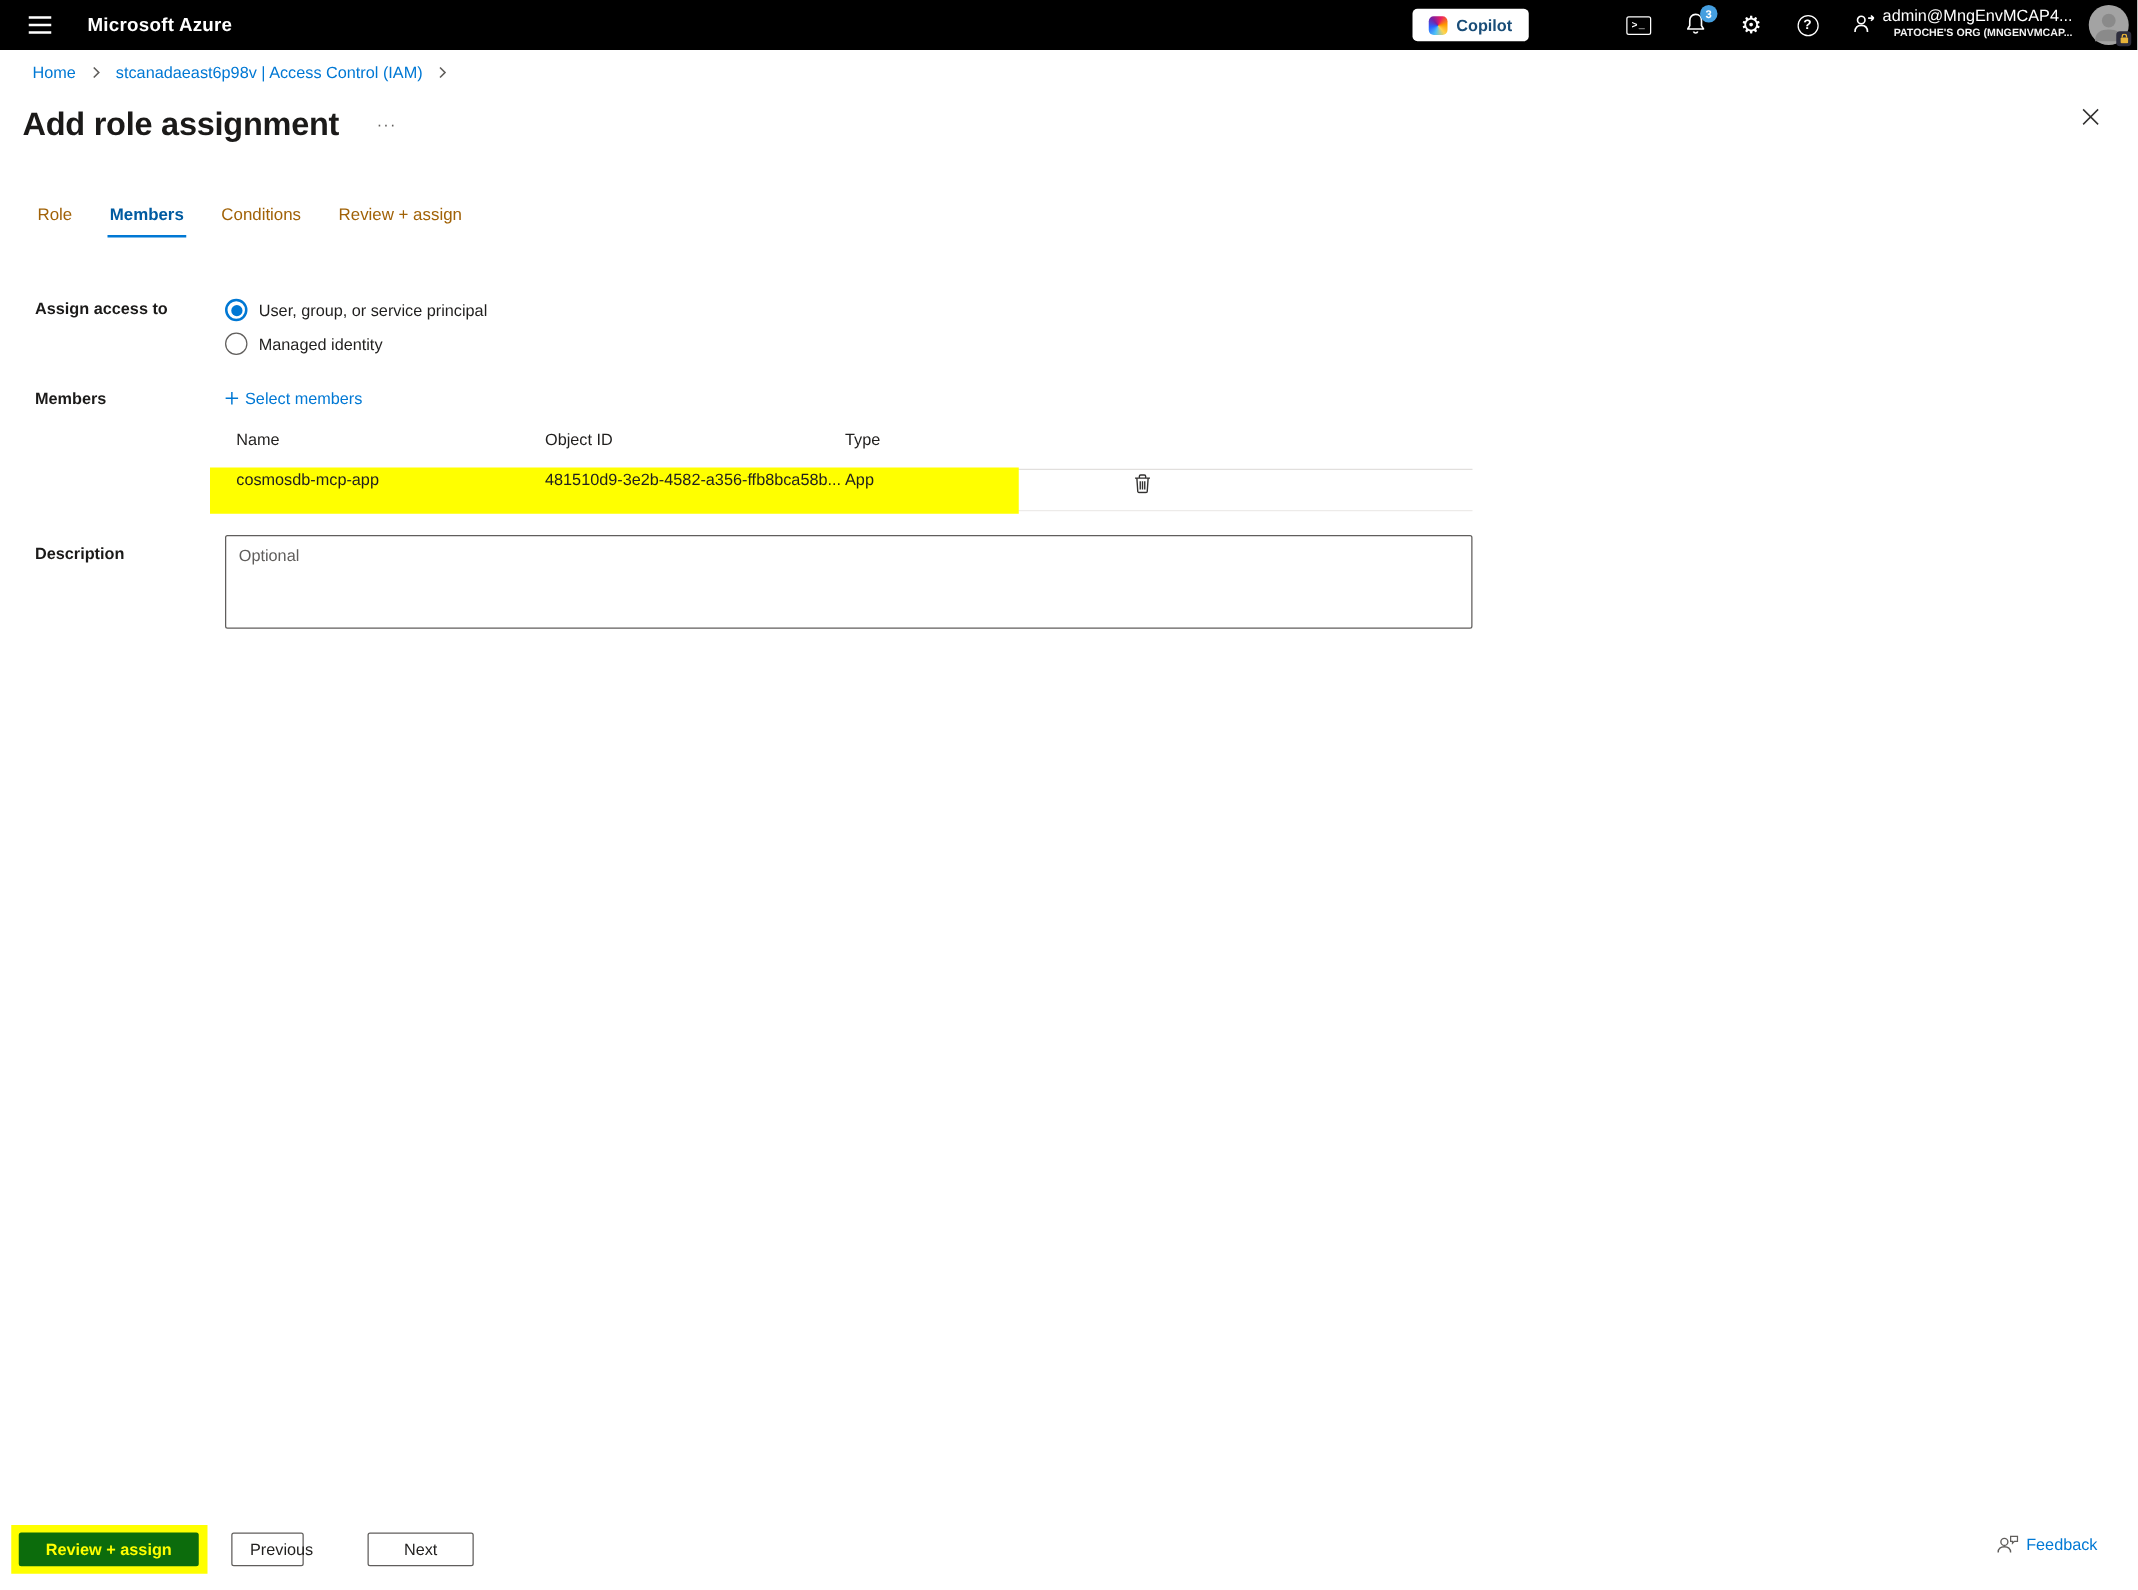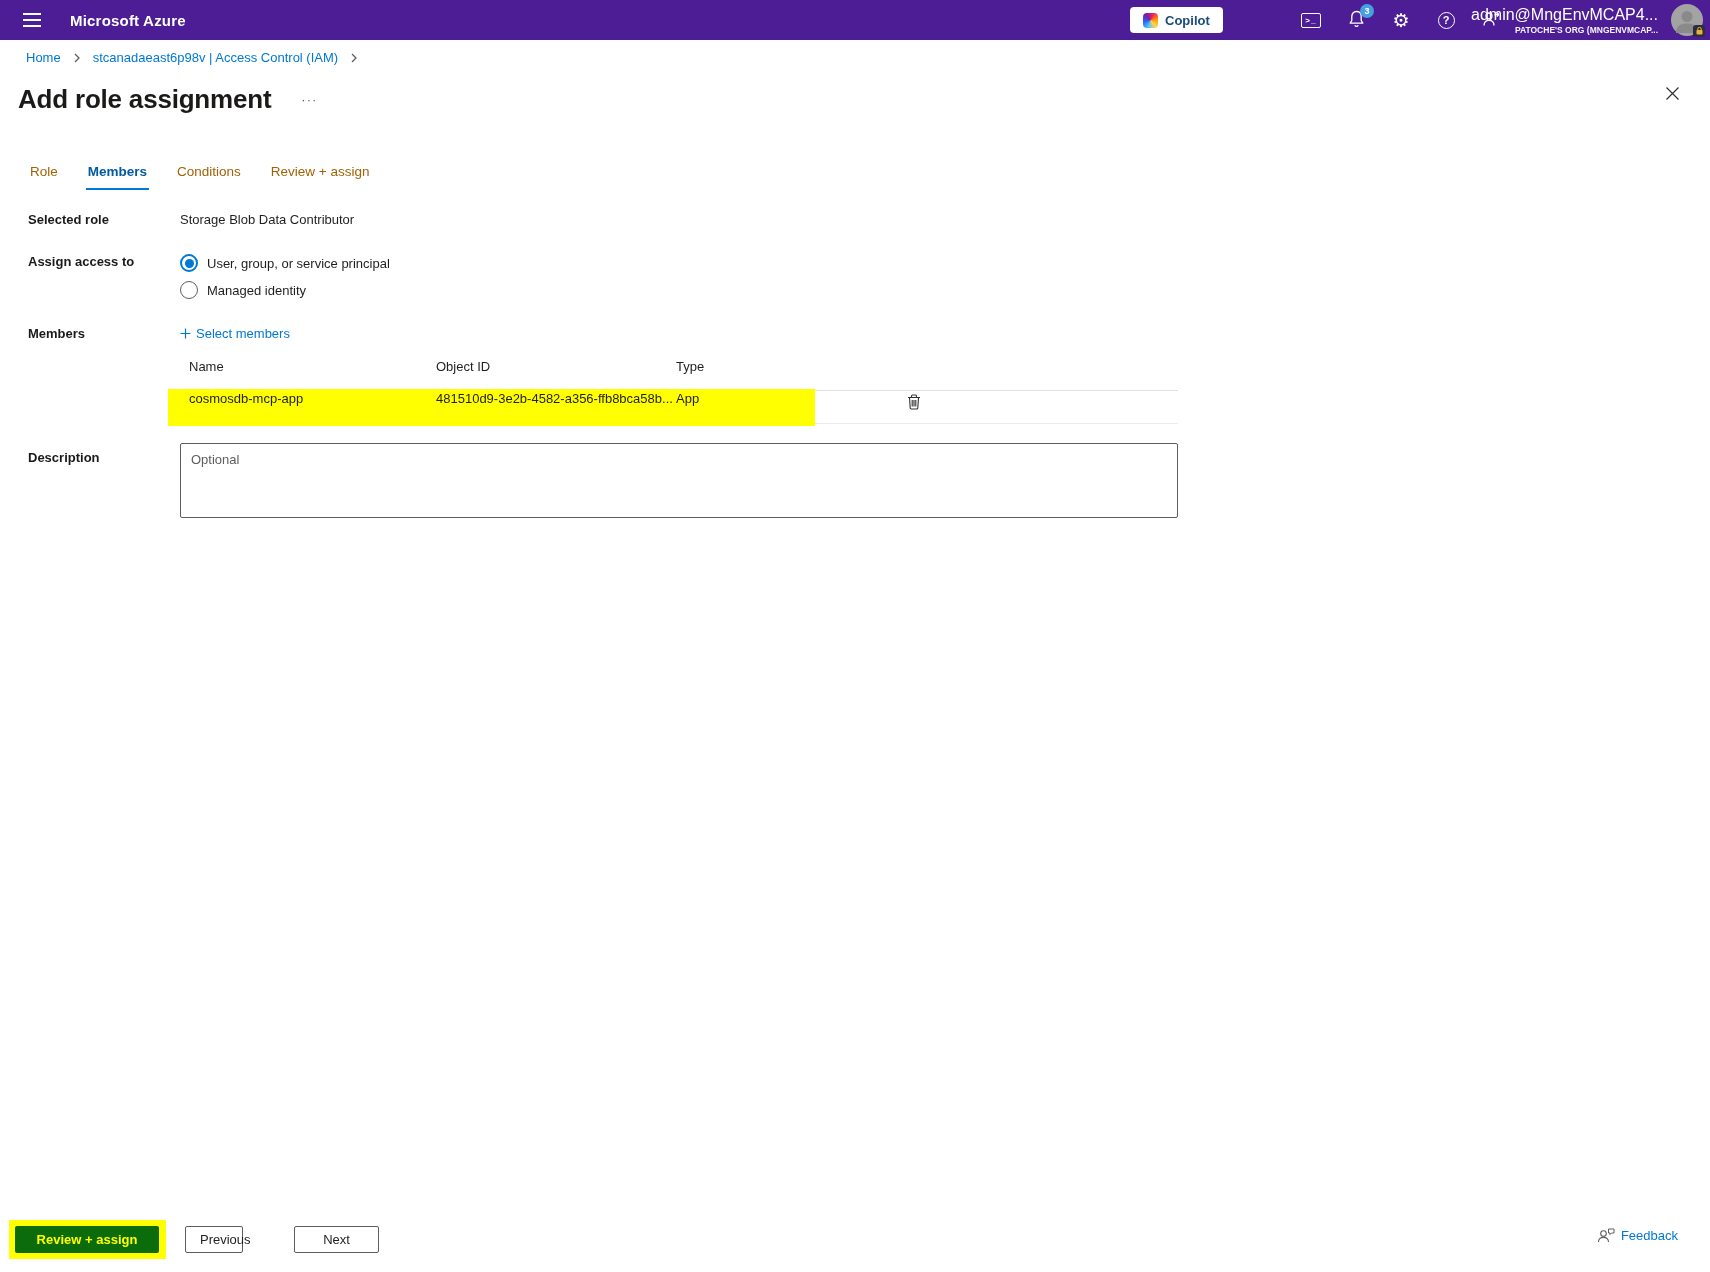--- a/index.html
+++ b/index.html
@@ -4,38 +4,38 @@
 <style>
   * { margin:0; padding:0; box-sizing:border-box; }
   html,body { width:1710px; height:1272px; }
   body {
     font-family:"Liberation Sans","DejaVu Sans",sans-serif;
     background:#ffffff; color:#201f1e; position:relative; overflow:hidden;
     font-size:13px;
   }
 
   
-  .topbar { position:absolute; top:0; left:0; width:100%; height:40px; background:#4c1d95; }
+  .topbar { position:absolute; top:0; left:0; width:100%; height:40px; background:#000000; }
   .hamburger { position:absolute; left:12px; top:0; width:40px; height:40px; display:flex; flex-direction:column; justify-content:center; align-items:center; gap:4px; cursor:pointer; }
   .hamburger i { display:block; width:18px; height:2px; background:#ffffff; }
   .brand { position:absolute; left:70px; top:0; height:40px; display:flex; align-items:center; color:#ffffff; font-weight:bold; font-size:15px; letter-spacing:.2px; }
   .searchbox { position:absolute; left:594px; top:7px; width:521px; height:26px; background:#c7e0f4; border:1px solid #9cc3e5; border-radius:2px; display:flex; align-items:center; padding:0 8px; gap:7px; }
   .searchbox svg { flex:0 0 auto; }
   .searchbox input { flex:1; background:transparent; border:none; outline:none; font-family:inherit; font-size:13px; color:#2b4b68; }
   .searchbox input::placeholder { color:#3c5a77; opacity:1; }
   .copilot-btn { position:absolute; left:1130px; top:7px; height:26px; background:#ffffff; border:none; border-radius:4px; display:flex; align-items:center; gap:7px; padding:0 13px; font-family:inherit; font-size:13px; font-weight:bold; color:#194d78; cursor:pointer; }
   .copilot-logo { width:15px; height:15px; border-radius:4px; background:conic-gradient(from 200deg,#4fc3f7,#2962ff,#7b1fa2,#e91e63,#ff9800,#ffd54f,#4fc3f7); }
   .topbar-icons { position:absolute; left:1300px; top:0; height:40px; display:flex; align-items:center; gap:23px; color:#ffffff; }
   .tb-icon { position:relative; width:22px; height:22px; display:flex; align-items:center; justify-content:center; cursor:pointer; color:#ffffff; }
   .shell-glyph { width:20px; height:15px; border:1.5px solid #fff; border-radius:2px; font-size:8px; font-weight:bold; display:flex; align-items:center; justify-content:center; letter-spacing:1px; font-family:"Liberation Mono","DejaVu Sans Mono",monospace; }
   .badge { position:absolute; top:-5px; right:-7px; min-width:14px; height:14px; border-radius:7px; background:#459fe0; color:#fff; font-size:9px; font-weight:bold; display:flex; align-items:center; justify-content:center; padding:0 3px; }
   .gear-glyph { font-size:19px; line-height:1; }
   .help-glyph { width:17px; height:17px; border:1.5px solid #fff; border-radius:50%; font-size:11px; font-weight:bold; display:flex; align-items:center; justify-content:center; }
   .account { position:absolute; right:52px; top:5px; text-align:right; color:#ffffff; cursor:pointer; line-height:1.25; }
-  .account .user { font-size:16px; }
+  .account .user { font-size:13px; }
   .account .org { font-size:8.5px; font-weight:bold; opacity:.95; }
   .avatar { position:absolute; right:7px; top:4px; width:32px; height:32px; border-radius:50%; background:#a3a3a3; overflow:visible; cursor:pointer; }
   .avatar .lock { position:absolute; right:-2px; bottom:-1px; width:12px; height:12px; border-radius:3px; background:#2d2d3d; display:flex; align-items:center; justify-content:center; }
 
   
   .breadcrumb { position:absolute; top:50px; left:26px; display:flex; align-items:center; gap:12px; font-size:13px; }
   .breadcrumb a { color:#0078d4; text-decoration:none; cursor:pointer; }
   .crumb-sep { display:flex; align-items:center; color:#605e5c; }
   .title-row { position:absolute; top:84px; left:18px; display:flex; align-items:center; gap:26px; }
   .page-title { font-size:26px; font-weight:bold; color:#1b1a19; letter-spacing:-.2px; }
@@ -180,24 +180,20 @@
 
 <div class="tabs">
   <button class="tab">Role</button>
   <button class="tab active">Members</button>
   <button class="tab">Conditions</button>
   <button class="tab">Review + assign</button>
 </div>
 
 <main class="content">
 
-  <div class="form-row">
-    <div class="form-label">Selected role</div>
-    <div class="form-value">Storage Blob Data Contributor</div>
-  </div>
 
   <div class="form-row top row-assign">
     <div class="form-label">Assign access to</div>
     <div class="radio-group">
       <div class="radio-opt selected">
         <span class="radio-circle">
             <i></i>
           </span>
         <span>User, group, or service principal</span>
       </div>

